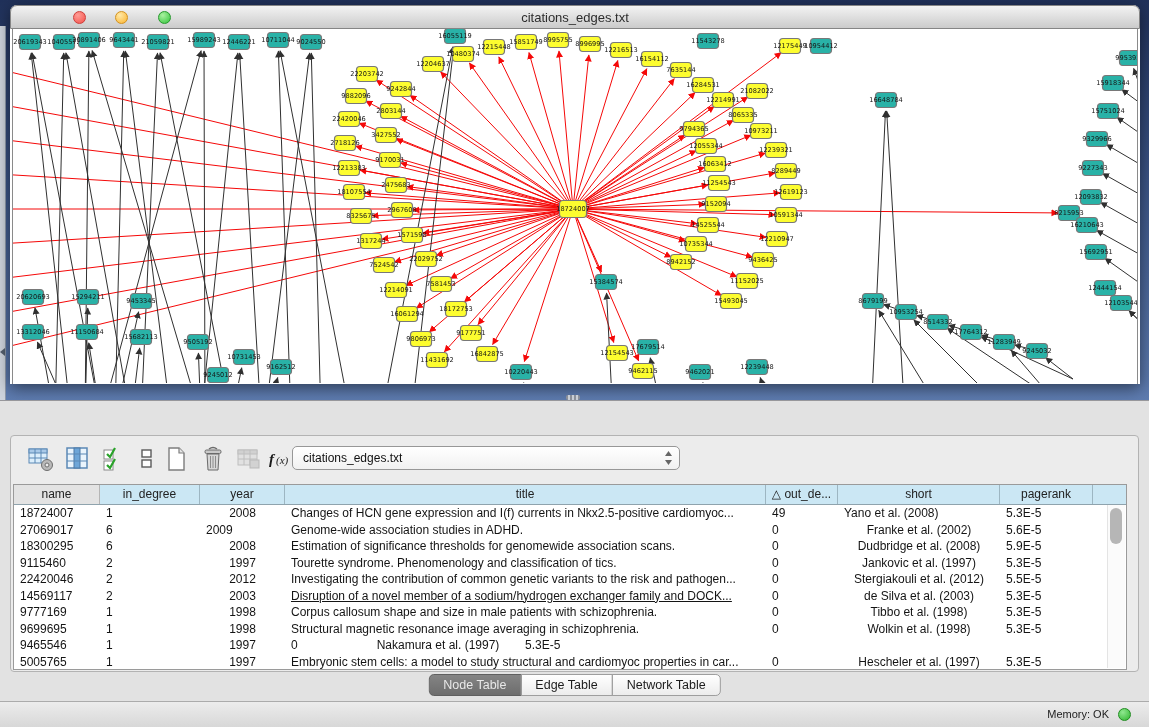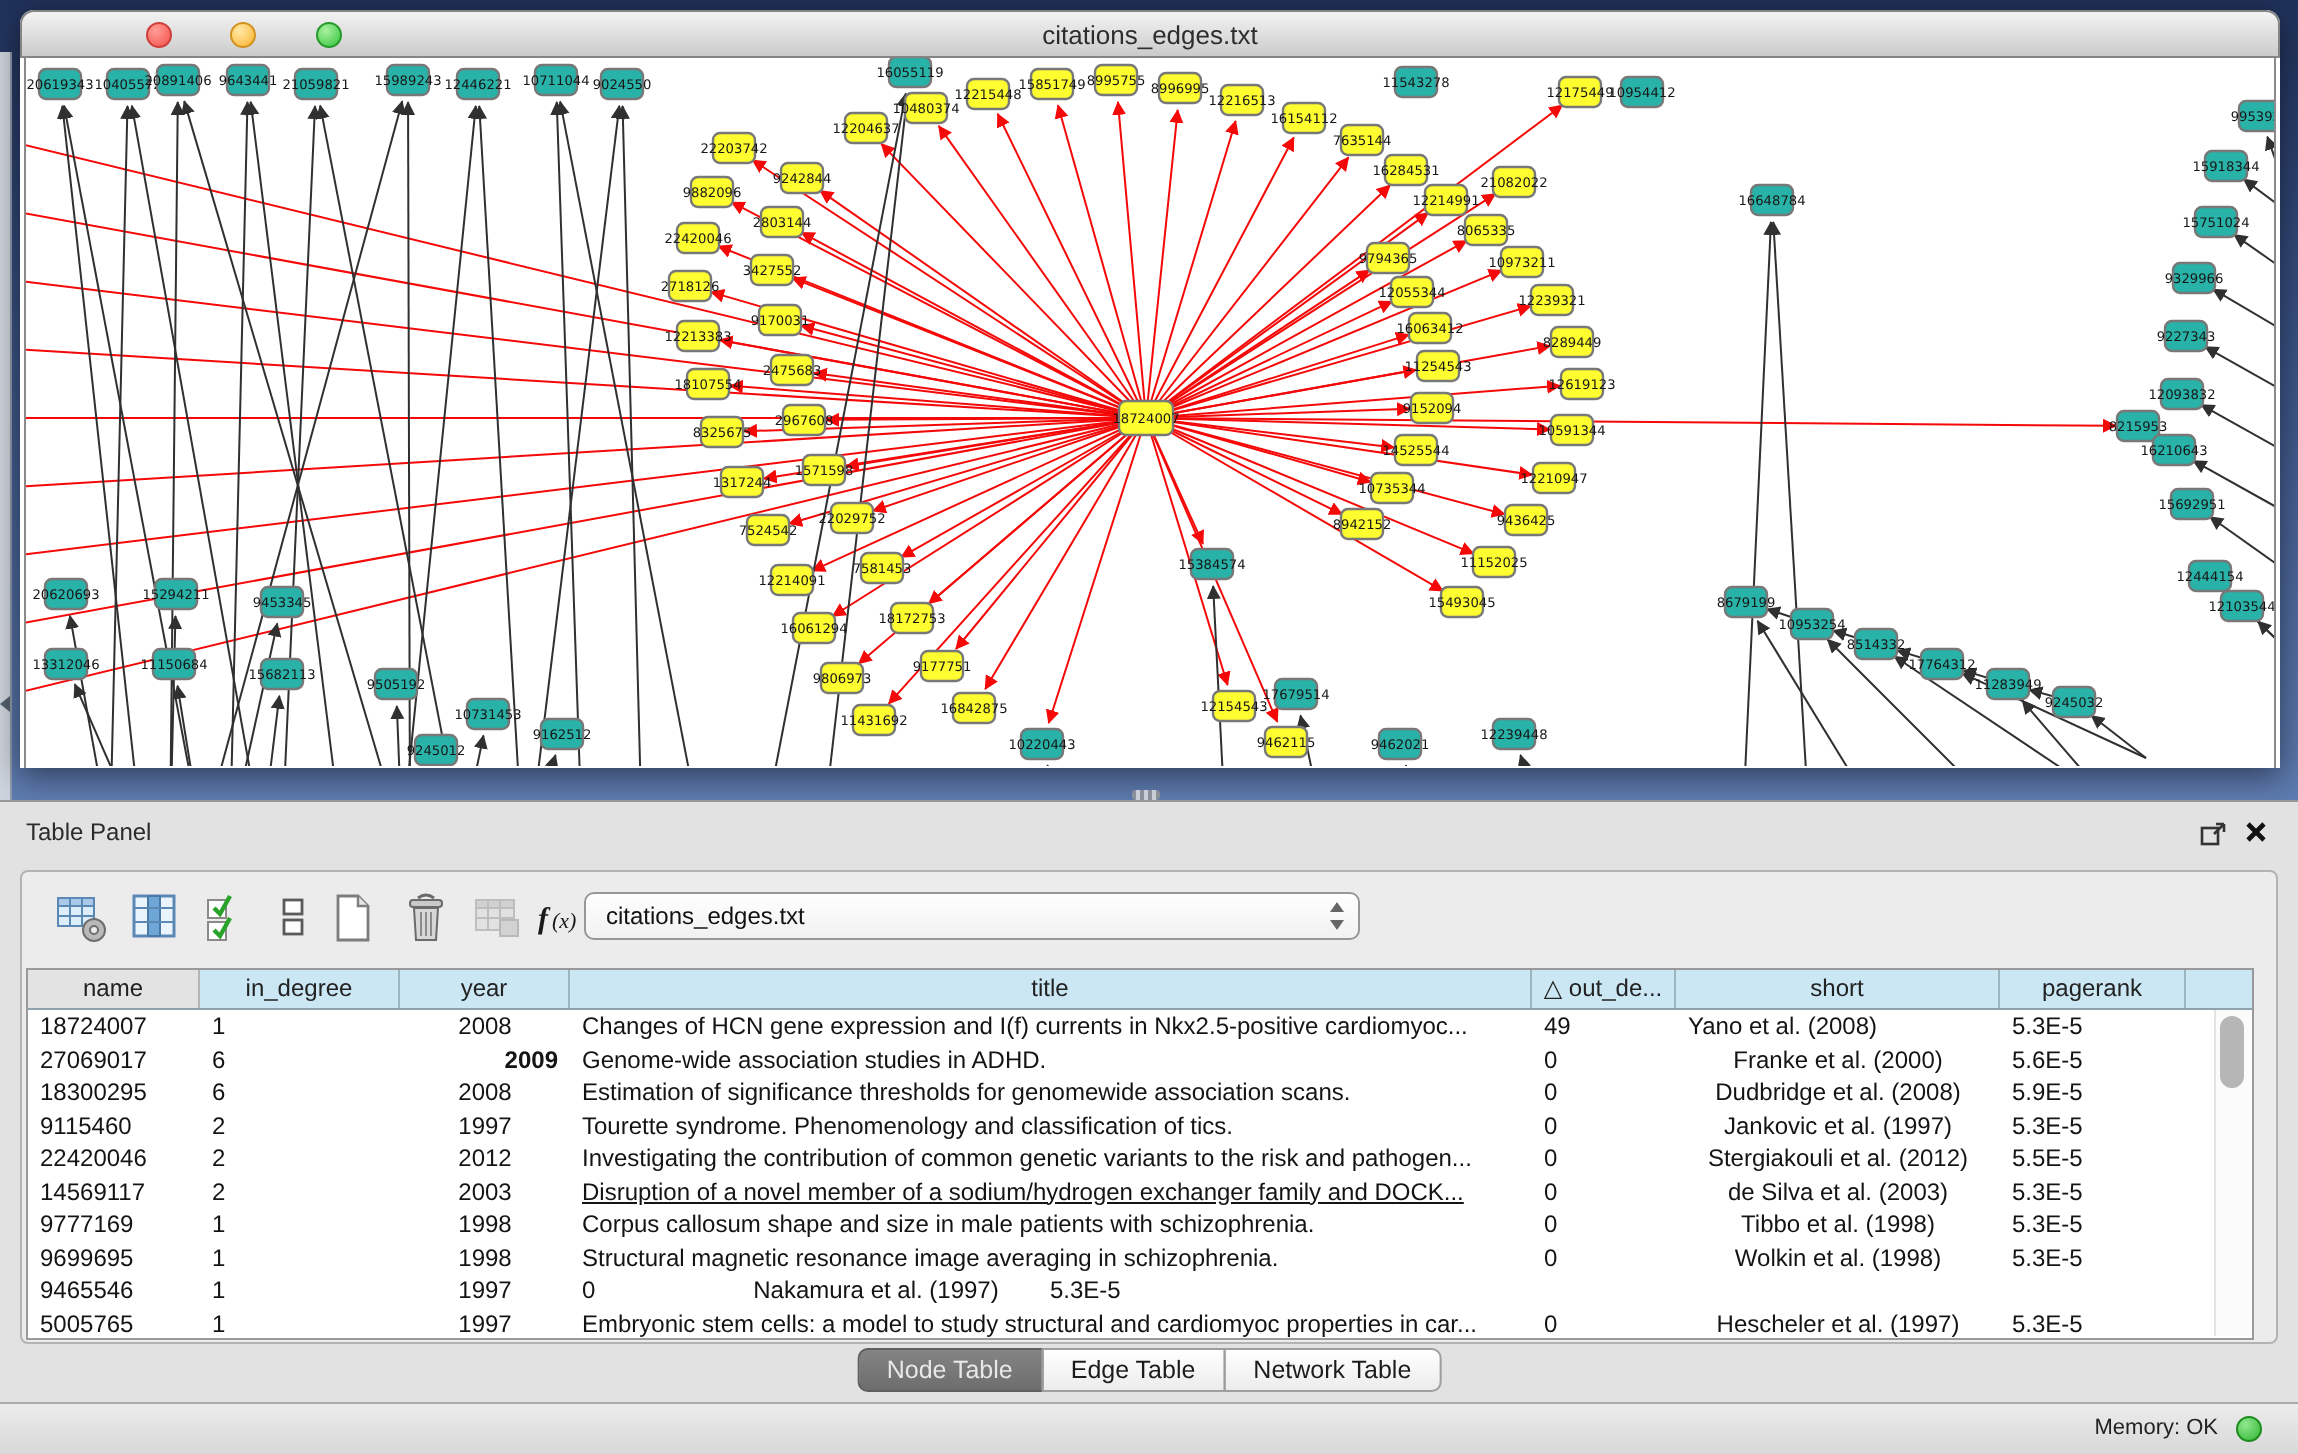--- a/index.html
+++ b/index.html
@@ -639,34 +639,20 @@
               <text x="1117" y="31.4" text-anchor="middle" font-size="6.6" font-family="DejaVu Sans, sans-serif" fill="#161616">9953929</text>
             </g>
           </g>
       </svg>
     </div>
   </div>
   <div class="divider-grip"></div>
 </div>
 
 <div class="table-panel">
-  <div class="panel-header">
-    <span class="panel-title">Table Panel</span>
-    <span class="ph-btn ph-float">
-      <svg width="16" height="16">
-          <rect x="2" y="5" width="8" height="8" fill="none" stroke="#333" stroke-width="1.3"></rect>
-          <path d="M8 8 L13 3 M13 3 H9 M13 3 V7" stroke="#333" stroke-width="1.3" fill="none"></path>
-        </svg>
-    </span>
-    <span class="ph-btn ph-close">
-      <svg width="16" height="16">
-          <path d="M3 3 L11 11 M11 3 L3 11" stroke="#111" stroke-width="2.3"></path>
-        </svg>
-    </span>
-  </div>
 
   <div class="panel-card">
     <div class="toolbar">
       <span class="tb-btn" style="left:16px">
         <svg width="28" height="28">
             <rect x="2" y="4" width="18" height="14" fill="#dceefb" stroke="#5b88b5"></rect>
             <rect x="2" y="4" width="18" height="4" fill="#a9c9e8" stroke="#5b88b5"></rect>
             <line x1="8" y1="4" x2="8" y2="18" stroke="#5b88b5"></line>
             <line x1="14" y1="4" x2="14" y2="18" stroke="#5b88b5"></line>
             <line x1="2" y1="13" x2="20" y2="13" stroke="#5b88b5"></line>
@@ -755,24 +741,24 @@
             <div class="td" style="width: 100px; text-align: left;">1</div>
             <div class="td" style="width: 85px; text-align: center;">2008</div>
             <div class="td" style="width: 481px; text-align: left;">Changes of HCN gene expression and I(f) currents in Nkx2.5-positive cardiomyoc...</div>
             <div class="td" style="width: 72px; text-align: left;">49</div>
             <div class="td" style="width: 162px; text-align: left;">Yano et al. (2008)</div>
             <div class="td" style="width: 93px; text-align: left;">5.3E-5</div>
           </div>
           <div class="tr">
             <div class="td" style="width: 86px; text-align: left;">27069017</div>
             <div class="td" style="width: 100px; text-align: left;">6</div>
-            <div class="td" style="width: 85px; text-align: right; font-weight: bold;">2009</div>
+            <div class="td" style="width: 85px; text-align: left;">2009</div>
             <div class="td" style="width: 481px; text-align: left;">Genome-wide association studies in ADHD.</div>
             <div class="td" style="width: 72px; text-align: left;">0</div>
-            <div class="td" style="width: 162px; text-align: center;">Franke et al. (2000)</div>
+            <div class="td" style="width: 162px; text-align: center;">Franke et al. (2002)</div>
             <div class="td" style="width: 93px; text-align: left;">5.6E-5</div>
           </div>
           <div class="tr">
             <div class="td" style="width: 86px; text-align: left;">18300295</div>
             <div class="td" style="width: 100px; text-align: left;">6</div>
             <div class="td" style="width: 85px; text-align: center;">2008</div>
             <div class="td" style="width: 481px; text-align: left;">Estimation of significance thresholds for genomewide association scans.</div>
             <div class="td" style="width: 72px; text-align: left;">0</div>
             <div class="td" style="width: 162px; text-align: center;">Dudbridge et al. (2008)</div>
             <div class="td" style="width: 93px; text-align: left;">5.9E-5</div>

